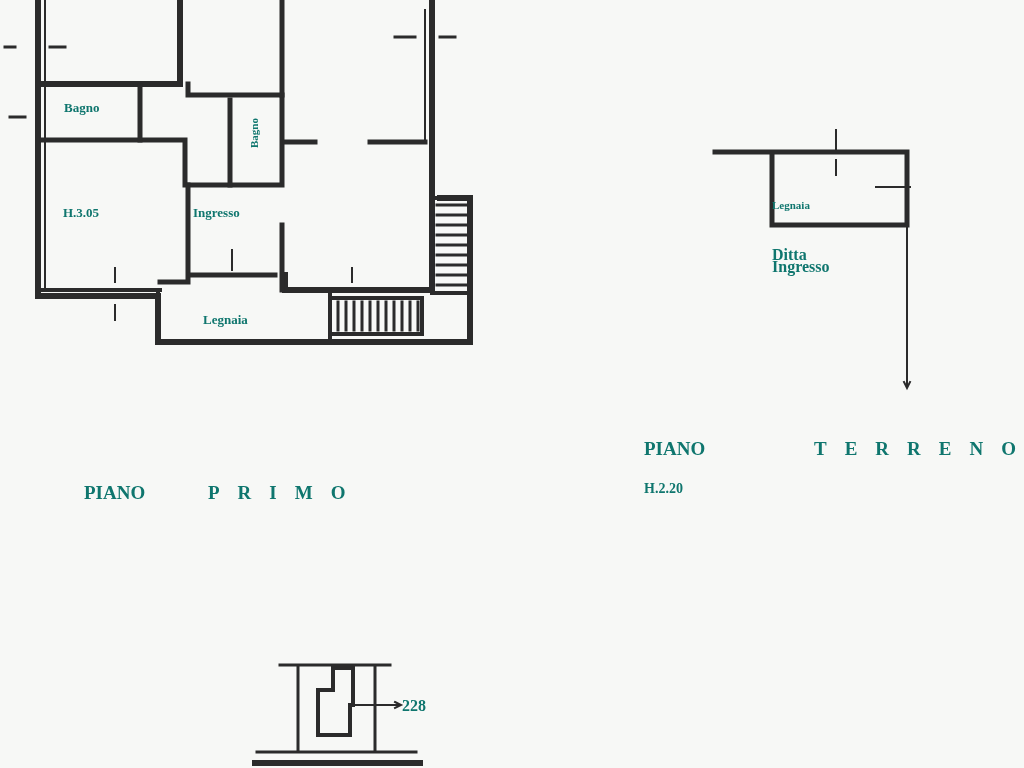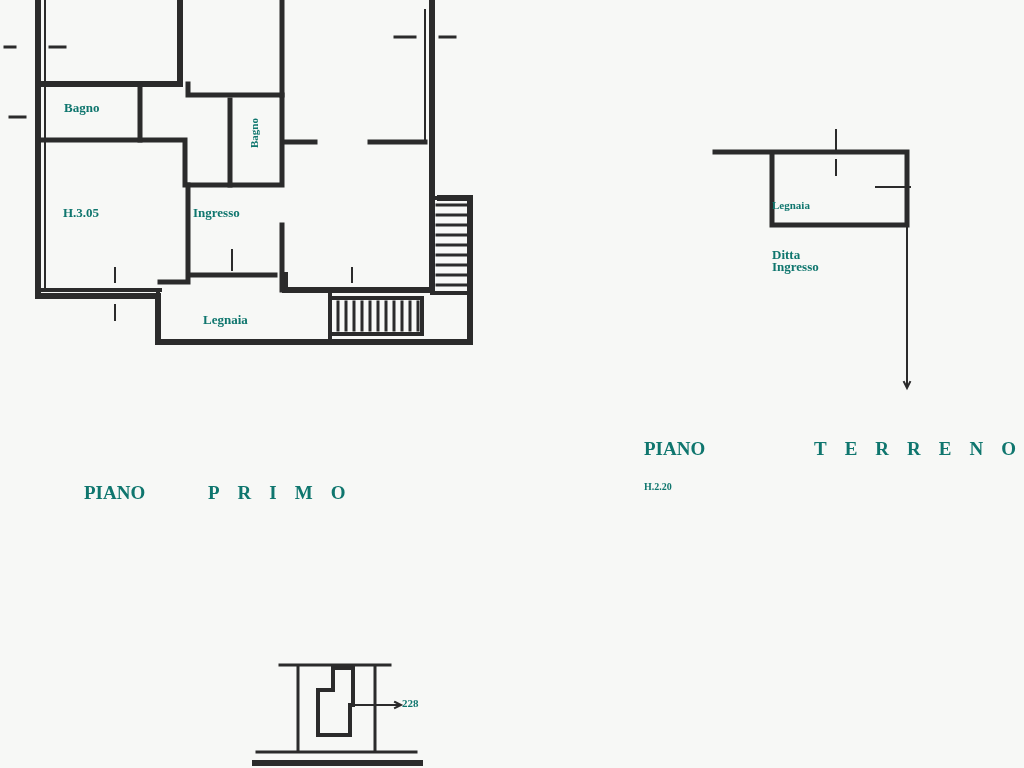--- a/index.html
+++ b/index.html
@@ -60,21 +60,21 @@
 <div class="lbl room" style="left:64px;top:100px;">Bagno</div>
 <div class="lbl vert" style="left:248px;top:118px;">Bagno</div>
 <div class="lbl room" style="left:63px;top:205px;text-align:center;">H.3.05</div>
 <div class="lbl room" style="left:193px;top:205px;">Ingresso</div>
 <div class="lbl room" style="left:203px;top:312px;">Legnaia</div>
 
 <div class="lbl title" style="left:84px;top:482px;">PIANO</div>
 <div class="lbl title spaced" style="left:208px;top:482px;">PRIMO</div>
 
 <div class="lbl room" style="left:772px;top:199px;font-size:11px;">Legnaia</div>
-<div class="lbl room" style="left:772px;top:249px;font-size:13px;line-height:12px;">
+<div class="lbl room" style="left:772px;top:249px;font-size:16px;line-height:12px;">
   <div>Ditta</div>
   <div>Ingresso</div>
 </div>
 <div class="lbl title" style="left:644px;top:438px;">PIANO</div>
 <div class="lbl title spaced" style="left:782px;top:438px;margin-left:32px;">TERRENO</div>
-<div class="lbl room" style="left:644px;top:481px;font-size:10px;">H.2.20</div>
+<div class="lbl room" style="left:644px;top:481px;font-size:14px;">H.2.20</div>
 
-<div class="lbl room" style="left:402px;top:697px;font-size:11px;">228</div>
+<div class="lbl room" style="left:402px;top:697px;font-size:16px;">228</div>
 
 </body></html>

